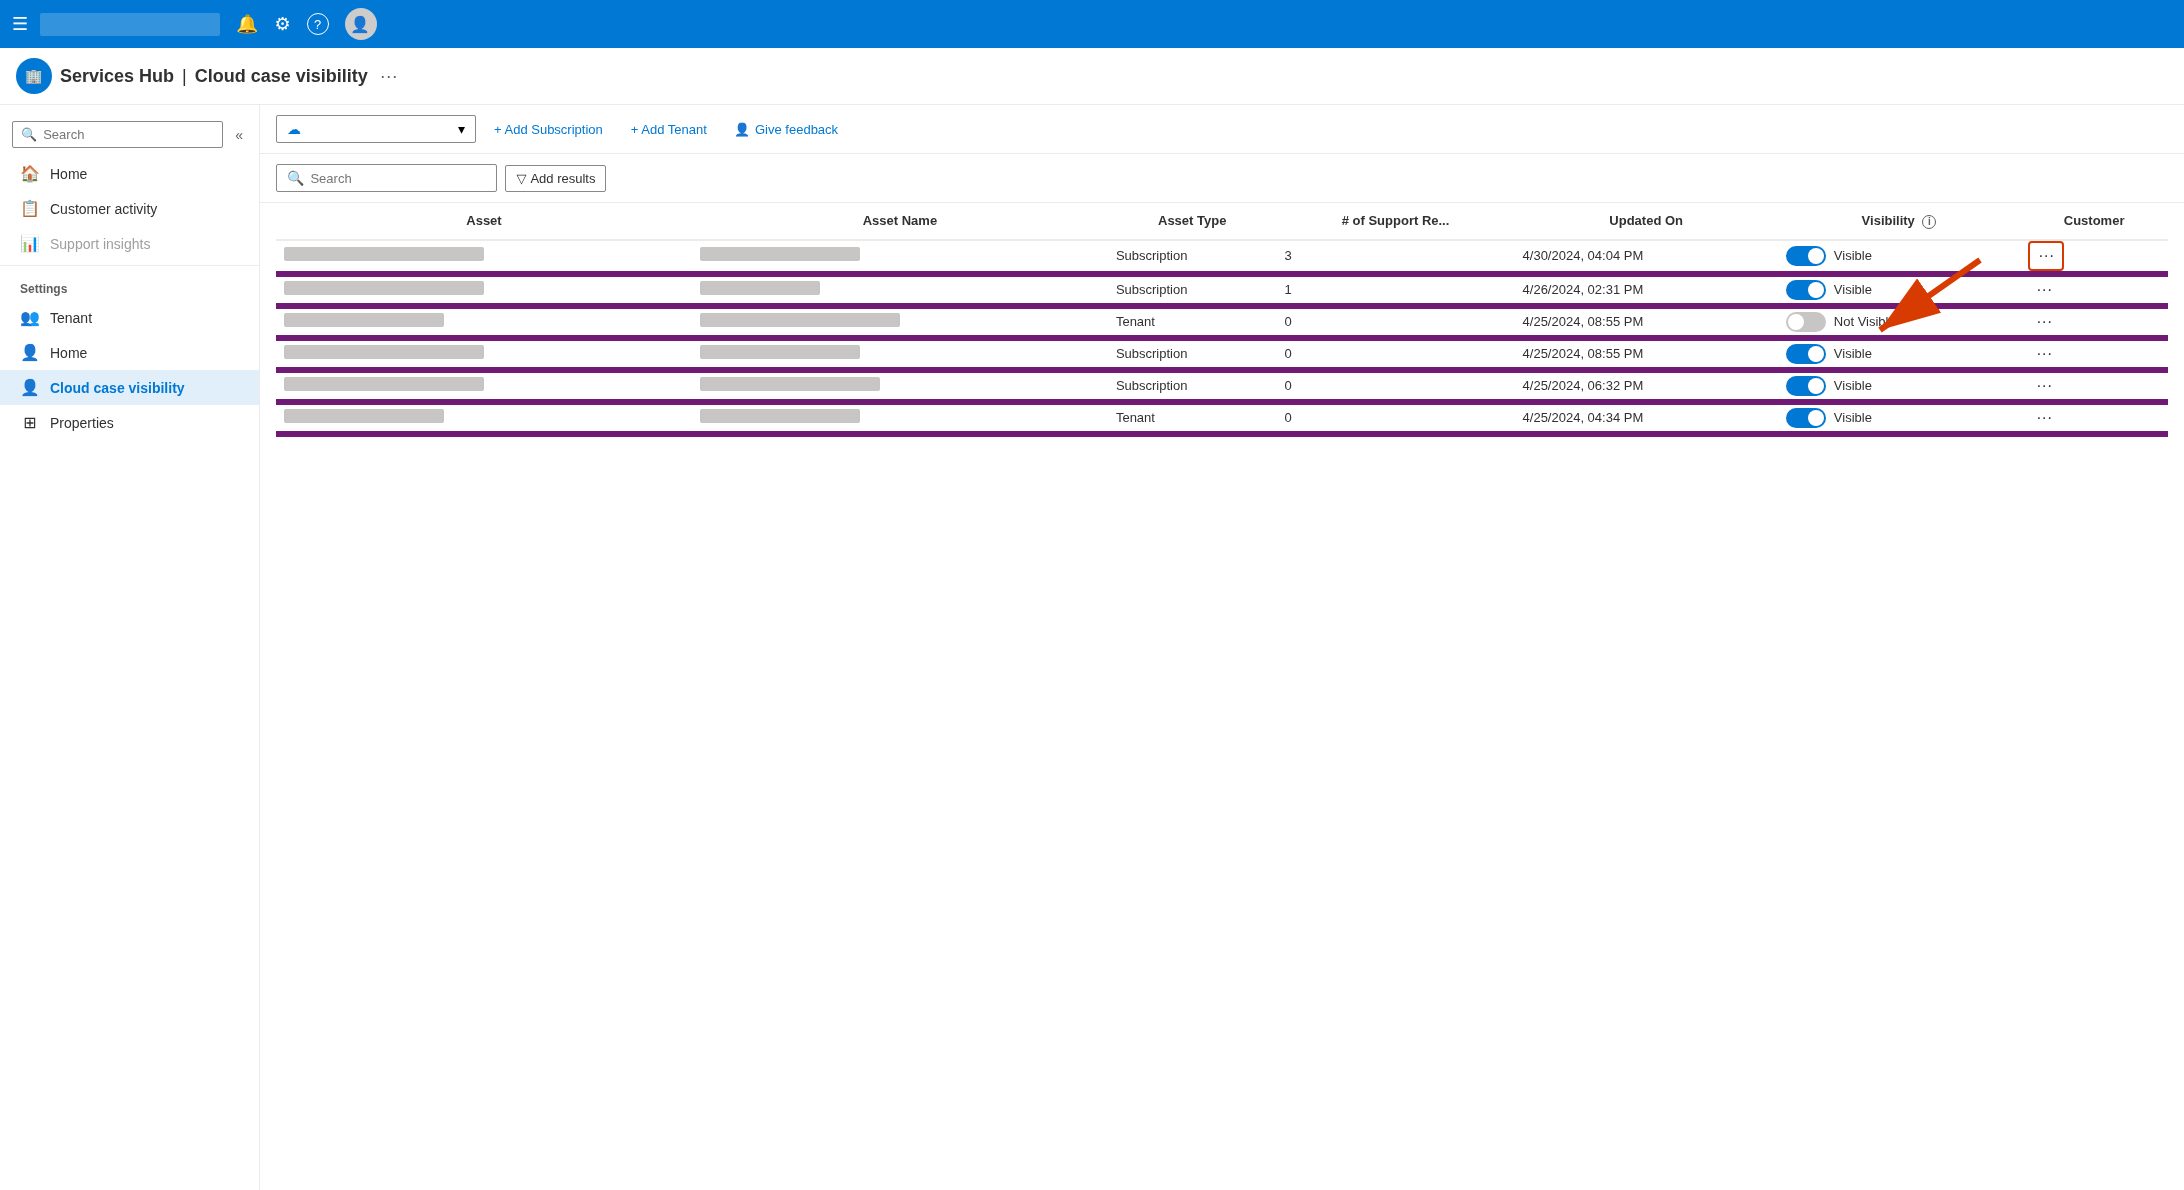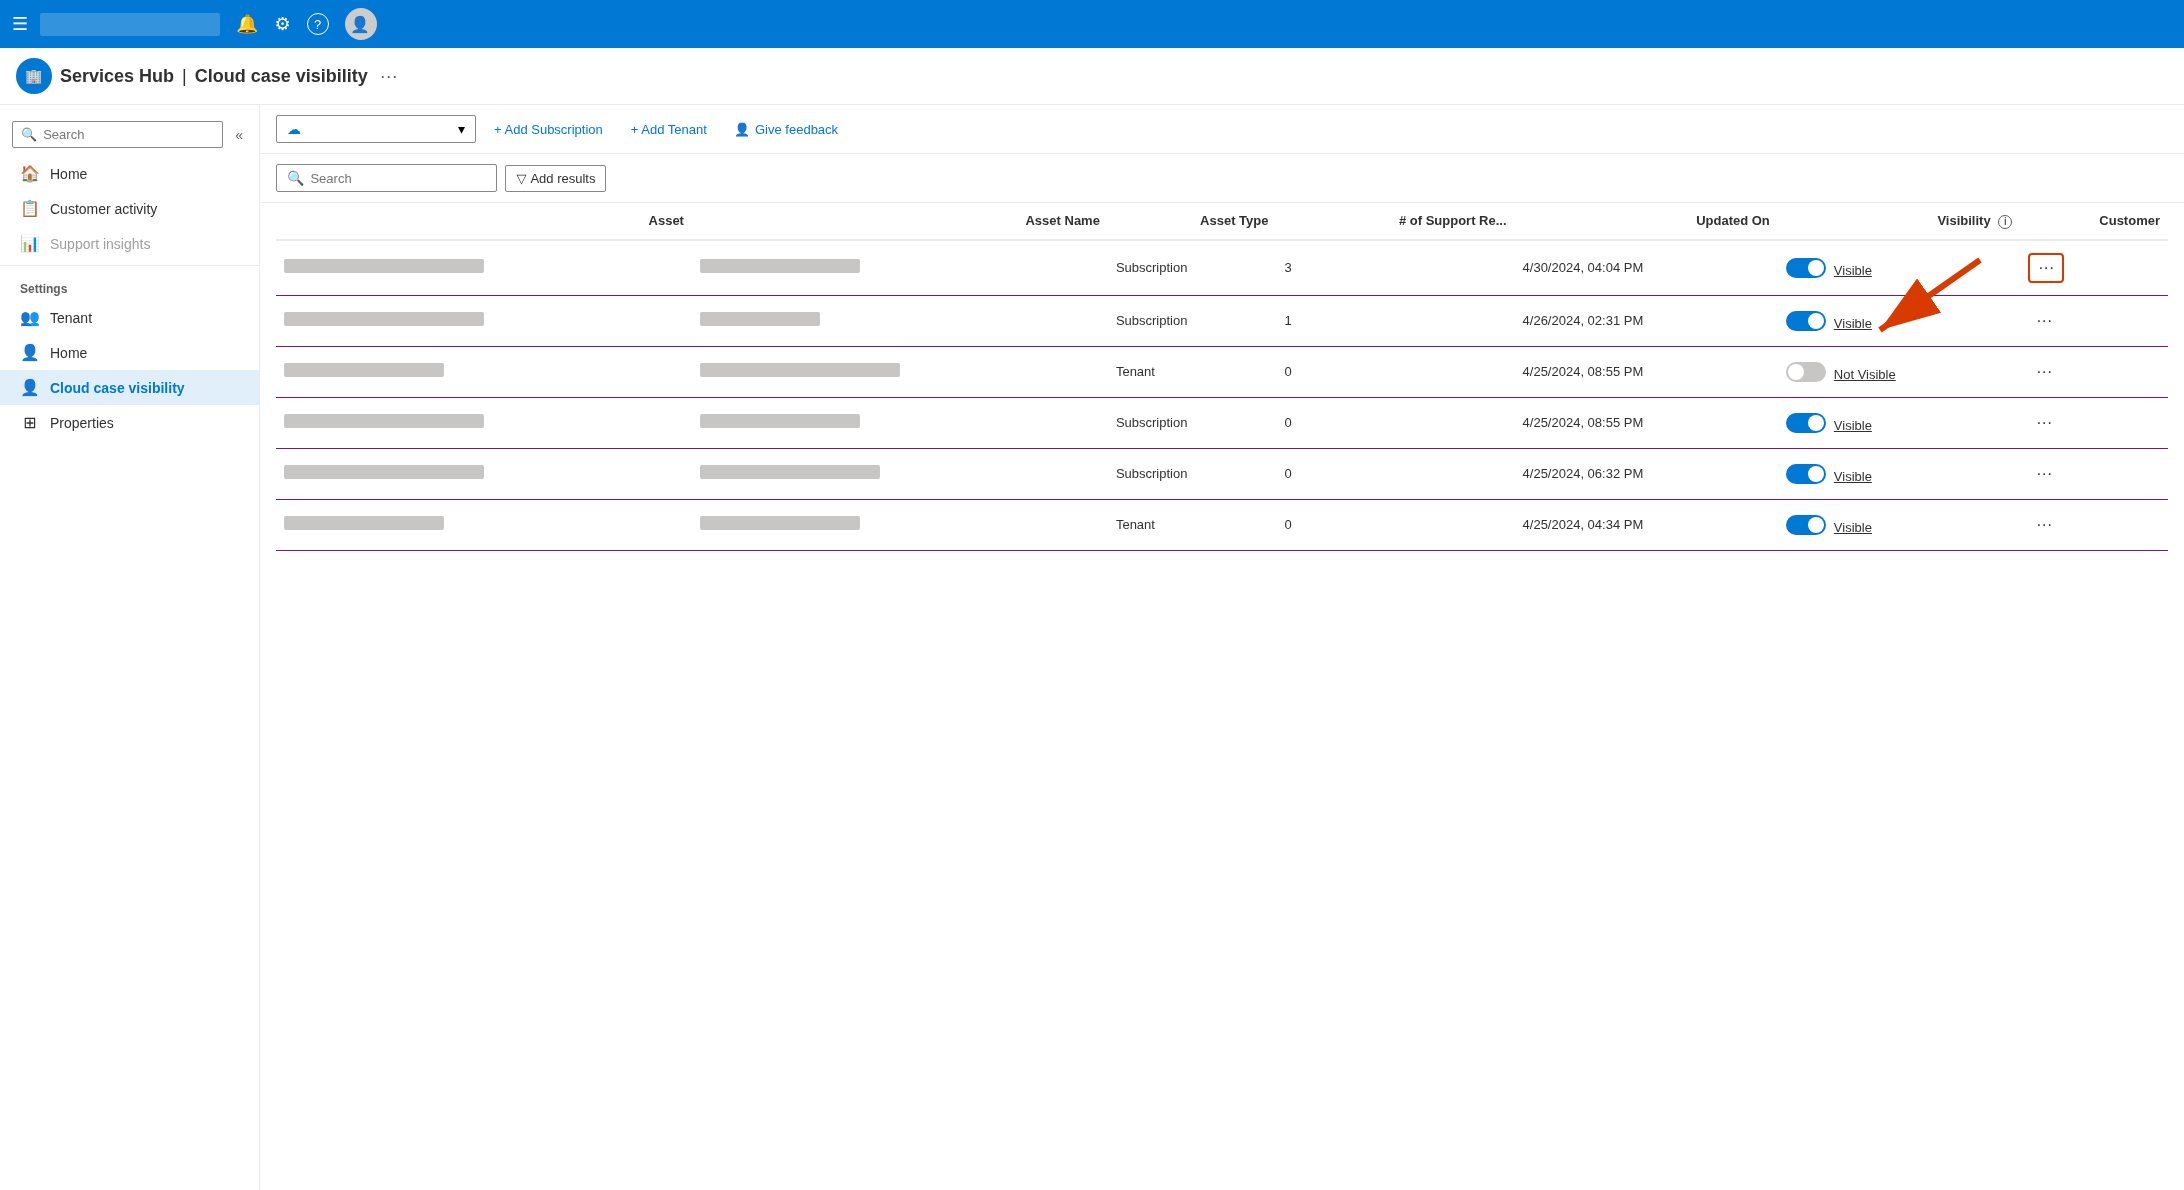--- a/index.html
+++ b/index.html
@@ -136,28 +136,28 @@
       padding: 5px 10px; cursor: pointer; border: 1px solid #8a8886;
       border-radius: 2px; background: white; font-size: 13px; color: #323130;
       font-family: inherit;
     }
 
     
     .table-wrap { padding: 0 16px; }
     table { width: 100%; border-collapse: collapse; }
     thead tr { border-bottom: 2px solid #edebe9; }
     th {
-      padding: 10px 8px; text-align: right;
+      padding: 10px 8px; text-align: center;
       font-size: 13px; font-weight: 600; color: #323130;
       white-space: nowrap;
       margin-left: 43px;
     }
     td {
-      padding: 12px 8px; font-size: 13px; color: #323130;
-      border-bottom: 1px solid #701a75;
+      padding: 0 8px; font-size: 13px; color: #323130;
+      border-bottom: 6px solid #701a75;
     }
     .asset-bar {
       height: 14px; border-radius: 2px; background: #c8c6c4;
       display: inline-block;
     }
 
     
     .toggle {
       display: inline-flex; align-items: center; position: relative;
       width: 40px; height: 20px;
@@ -174,21 +174,21 @@
       width: 16px; height: 16px;
       border-radius: 50%;
       top: 2px;
       transition: 0.2s;
     }
     .toggle.on .toggle-slider { background: #0078d4; }
     .toggle.on .toggle-slider::before { left: 22px; background: white; }
     .toggle.off .toggle-slider { background: #c8c6c4; }
     .toggle.off .toggle-slider::before { left: 2px; background: white; }
 
-    .visibility-cell { display: flex; align-items: flex-end; gap: 8px; text-decoration: underline; }
+    .visibility-cell { display: flex; align-items: center; gap: 8px; }
     .actions-btn {
       background: none; border: none; cursor: pointer;
       font-size: 16px; color: #323130; padding: 4px 8px; border-radius: 2px;
     }
     .actions-btn-highlighted {
       border: 2px solid #d83b01;
       border-radius: 4px;
       padding: 4px 8px;
       background: white;
     }

